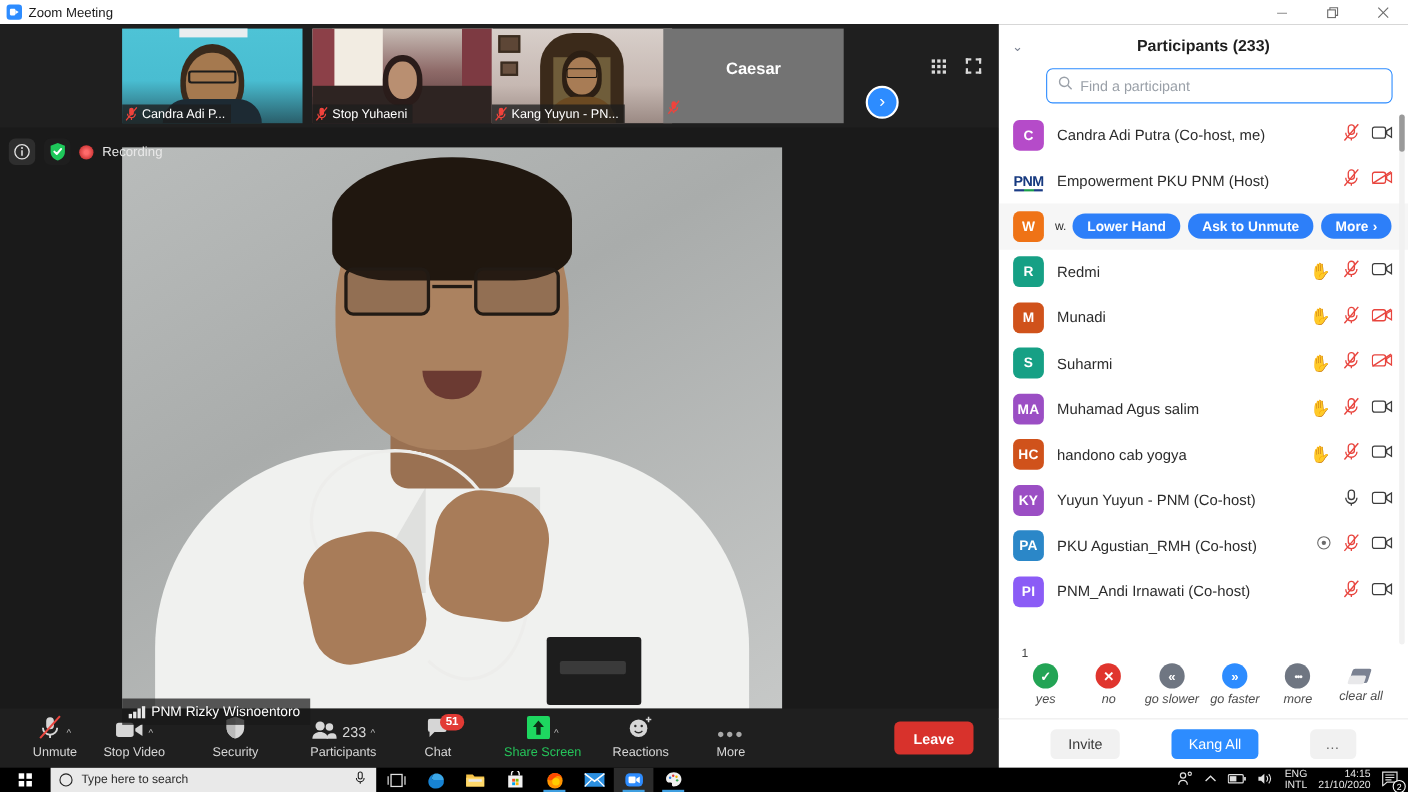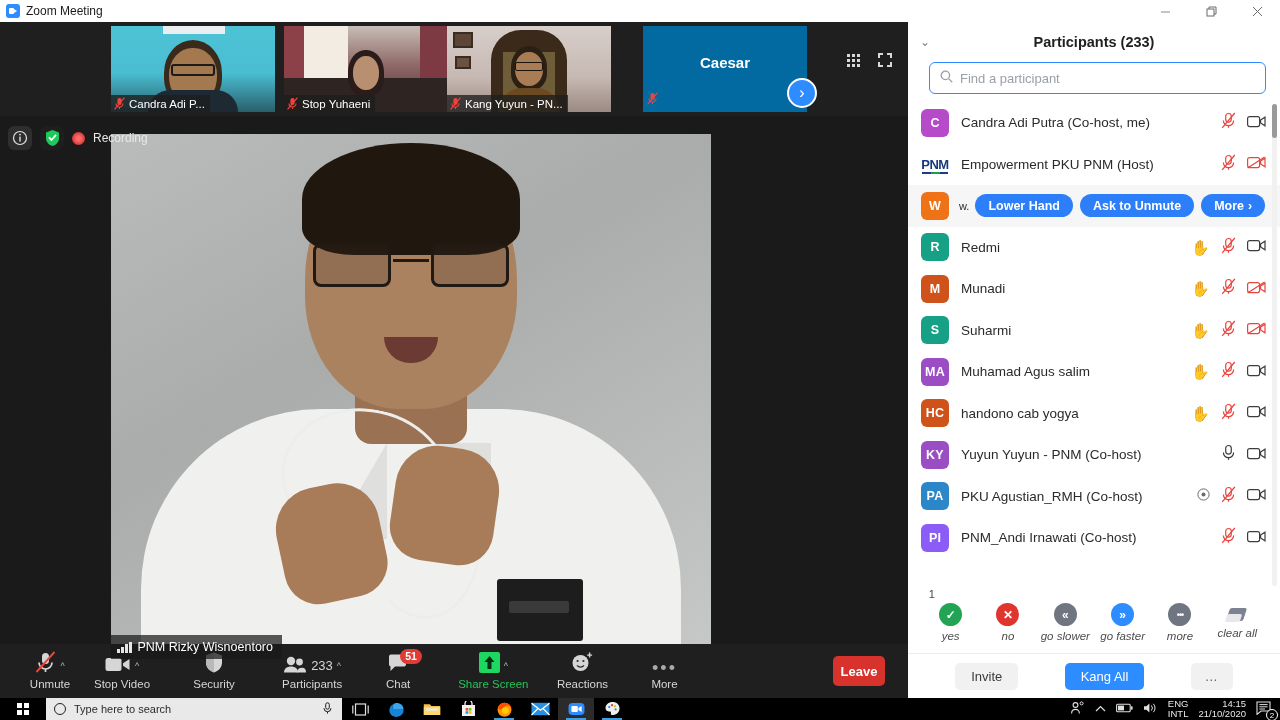--- a/index.html
+++ b/index.html
@@ -50,21 +50,21 @@
     position: absolute; left: 0; top: 0; width: 908px; height: 94px;
     background: #1f1f1f;
   }
   .thumb {
     position: absolute; top: 4px; width: 164px; height: 86px;
     background: #2b2b2b; overflow: hidden;
   }
   .thumb.t0 { left: 111px; }
   .thumb.t1 { left: 284px; }
   .thumb.t2 { left: 447px; }
-  .thumb.t3 { left: 643px; background: #0369a1; }
+  .thumb.t3 { left: 603px; background: #737373; }
   .thumb-name {
     position: absolute; left: 0; bottom: 0; height: 17px;
     background: rgba(30,30,30,0.78); color: #fff; font-size: 11.5px;
     display: flex; align-items: center; padding: 0 5px 0 3px;
     max-width: 164px; white-space: nowrap; overflow: hidden;
   }
   .mic-off-sm {
     width: 11px; height: 13px; margin-right: 4px; flex: 0 0 auto; position: relative;
   }
   .caesar-label {
@@ -204,40 +204,40 @@
   .tb-icn { height: 22px; display: flex; align-items: flex-end; gap: 4px; }
   .caret { color: #b9b9b9; font-size: 9px; position: relative; top: -4px; }
   .tb-green .tb-lbl { color: #25c45a; }
   .chat-badge {
     position: absolute; top: 5px; left: 50%; margin-left: 2px;
     background: #e23a34; color: #fff; font-size: 10.5px; font-weight: bold;
     border-radius: 8px; padding: 1px 5px; line-height: 13px;
   }
   .pcount { font-size: 13px; color: #d6d6d6; position: relative; top: -2px;}
   .leave-btn {
-    position: absolute; right: 23px; top: 12px; width: 52px; height: 30px;
+    position: absolute; right: 23px; top: 12px; width: 72px; height: 30px;
     background: #d8322c; color: #fff; font-size: 13px; font-weight: bold;
     border-radius: 5px; display: flex; align-items: center; justify-content: center;
     border: none; cursor: pointer; font-family: "Liberation Sans", sans-serif;
   }
 
   
   .panel {
     position: absolute; left: 908px; top: 22px; width: 372px; height: 676px;
     background: #ffffff; display: flex; flex-direction: column;
   }
   .panel-head {
     height: 40px; position: relative; display: flex; align-items: center;
     justify-content: center; flex: 0 0 auto;
   }
   .panel-head .chev {
     position: absolute; left: 12px; top: 13px; color: #7a8191; font-size: 12px;
   }
   .panel-title { font-size: 14.5px; font-weight: bold; color: #1f1f1f; }
-  .search-wrap { padding: 0 14px 8px 21px; flex: 0 0 auto; }
+  .search-wrap { padding: 0 14px 8px 0; flex: 0 0 auto; margin-left: 43px; }
   .search-box {
     height: 32px; border: 1.5px solid #2d8cff; border-radius: 6px;
     display: flex; align-items: center; padding: 0 10px; gap: 7px;
   }
   .search-box input {
     border: none; outline: none; font-size: 13px; color: #222;
     font-family: "Liberation Sans", sans-serif; width: 100%; background: transparent;
   }
   .search-box input::placeholder { color: #9aa0a8; }
 

